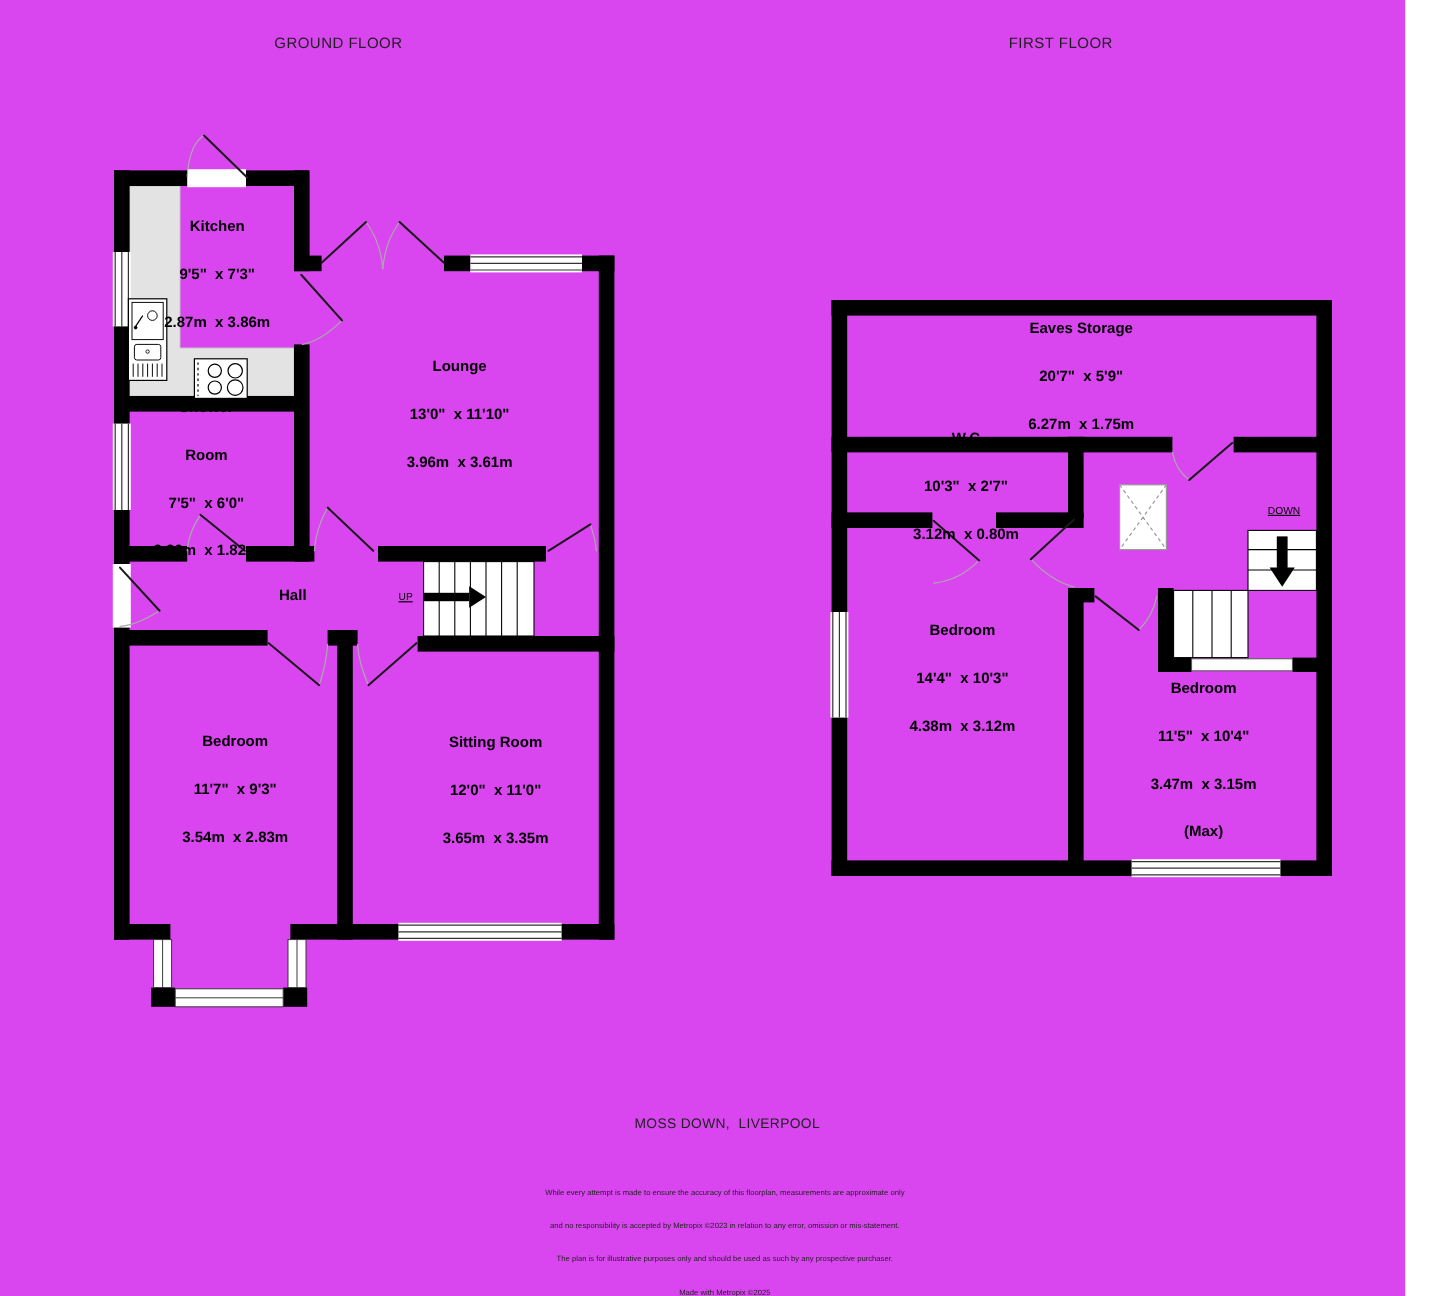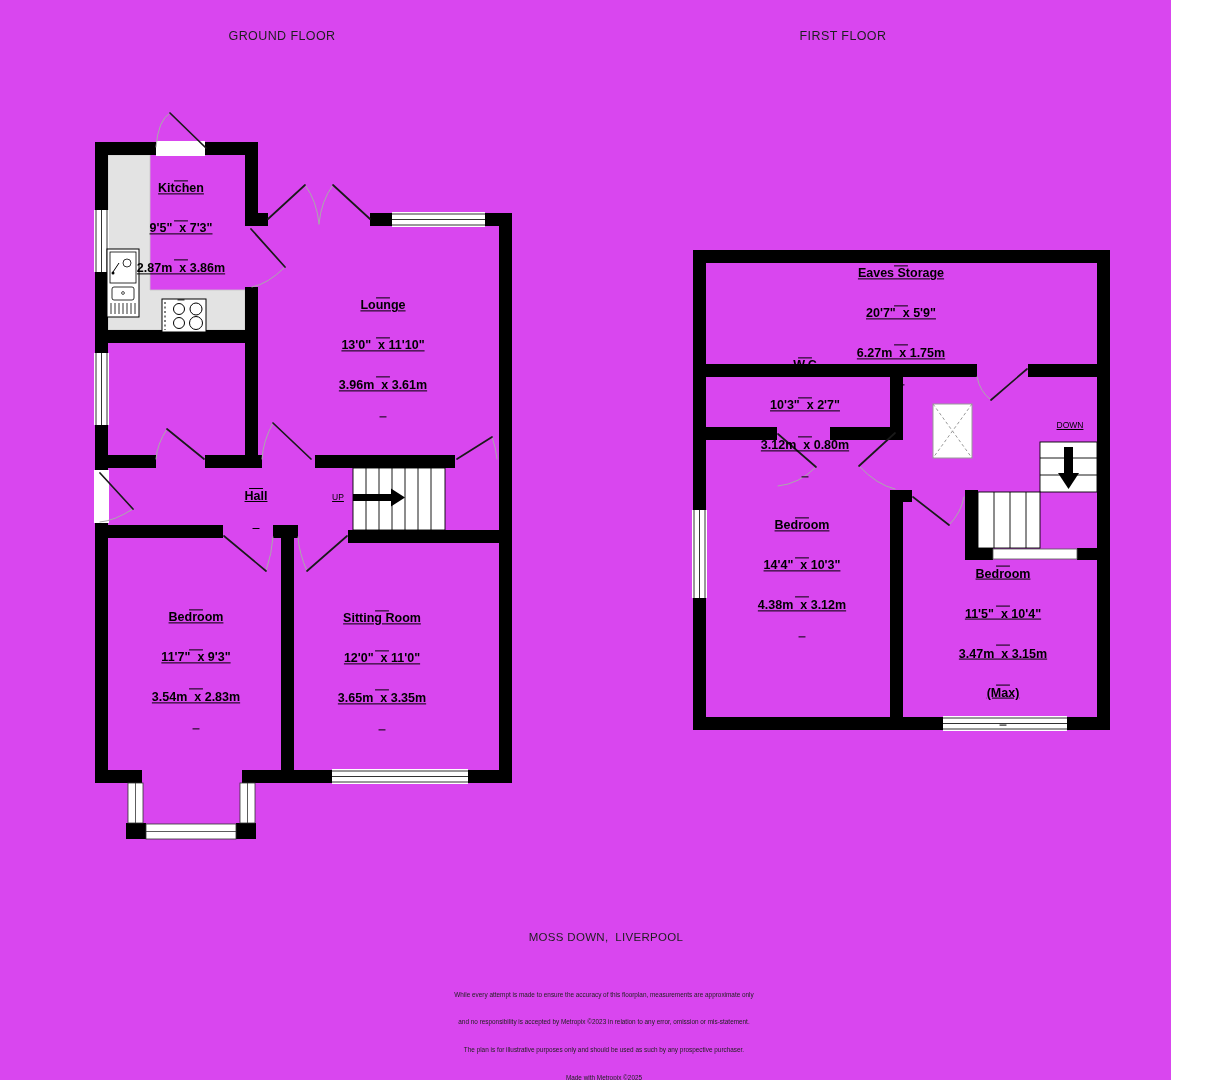--- a/index.html
+++ b/index.html
@@ -2,21 +2,21 @@
 <html><head>
 <meta charset="utf-8">
 <style>
   html,body{margin:0;padding:0;background:#ffffff;}
   .canvas{position:relative;width:1171px;height:1080px;background:#d946ef;overflow:hidden;
           font-family:"Liberation Sans",sans-serif;}
   svg{position:absolute;left:0;top:0;}
   .floor-title{position:absolute;transform:translate(-50%,-50%);
     font:400 12.5px "Liberation Sans",sans-serif;color:#1e1e1e;letter-spacing:.4px;white-space:pre;}
   .room-label{position:absolute;transform:translate(-50%,-50%);text-align:center;
-    font:bold 12.5px/13.2px "Liberation Sans",sans-serif;color:#000;white-space:pre;text-decoration:underline;}
+    font:bold 12.5px/13.2px "Liberation Sans",sans-serif;color:#000;white-space:pre;}
   .tiny-label{position:absolute;transform:translate(-50%,-50%);
     font:400 8.5px "Liberation Sans",sans-serif;color:#000;white-space:pre;text-decoration:underline;}
   .address{position:absolute;transform:translate(-50%,-50%);
     font:400 11.5px "Liberation Sans",sans-serif;color:#1e1e1e;letter-spacing:.3px;white-space:pre;}
   .disclaimer{position:absolute;left:604px;top:971px;transform:translateX(-50%);
     text-align:center;font:400 6.4px/9.3px "Liberation Sans",sans-serif;color:#222;white-space:pre;}
 </style>
 </head>
 <body>
 
@@ -223,48 +223,54 @@
       </g>
       <g>
         <path d="M949,525 Q961,513 964,497" stroke="#aaa" stroke-width="1" fill="none"></path>
         <path d="M913,497 L949,525" stroke="#1a1a1a" stroke-width="1.7"></path>
       </g>
     </g>
   </g>
 </svg>
 
   <div class="floor-title" style="left:282px;top:36px">GROUND FLOOR</div>
-  <div class="floor-title" style="left:843px;top:36px">FIRST FLOOR</div>
+  <div class="floor-title" style="left:884px;top:36px">FIRST FLOOR</div>
 
   <div class="room-label" style="left:181px;top:229px">
     <div>Kitchen</div>
     <div>9'5"  x 7'3"</div>
     <div>2.87m  x 3.86m</div>
   </div>
 
   <div class="room-label" style="left:383px;top:346px">
     <div>Lounge</div>
     <div>13'0"  x 11'10"</div>
     <div>3.96m  x 3.61m</div>
   </div>
 
-
-  <div class="room-label" style="left:256px;top:497px">
+  <div class="room-label" style="left:172px;top:400px">
+    <div>Shower</div>
+    <div>Room</div>
+    <div>7'5"  x 6'0"</div>
+    <div>2.26m  x 1.82m</div>
+  </div>
+
+  <div class="room-label" style="left:244px;top:497px">
     <div>Hall</div>
   </div>
 
   <div class="tiny-label" style="left:338px;top:497px">UP</div>
 
   <div class="room-label" style="left:196px;top:658px">
     <div>Bedroom</div>
     <div>11'7"  x 9'3"</div>
     <div>3.54m  x 2.83m</div>
   </div>
 
-  <div class="room-label" style="left:382px;top:659px">
+  <div class="room-label" style="left:413px;top:659px">
     <div>Sitting Room</div>
     <div>12'0"  x 11'0"</div>
     <div>3.65m  x 3.35m</div>
   </div>
 
   <div class="room-label" style="left:901px;top:314px">
     <div>Eaves Storage</div>
     <div>20'7"  x 5'9"</div>
     <div>6.27m  x 1.75m</div>
   </div>

